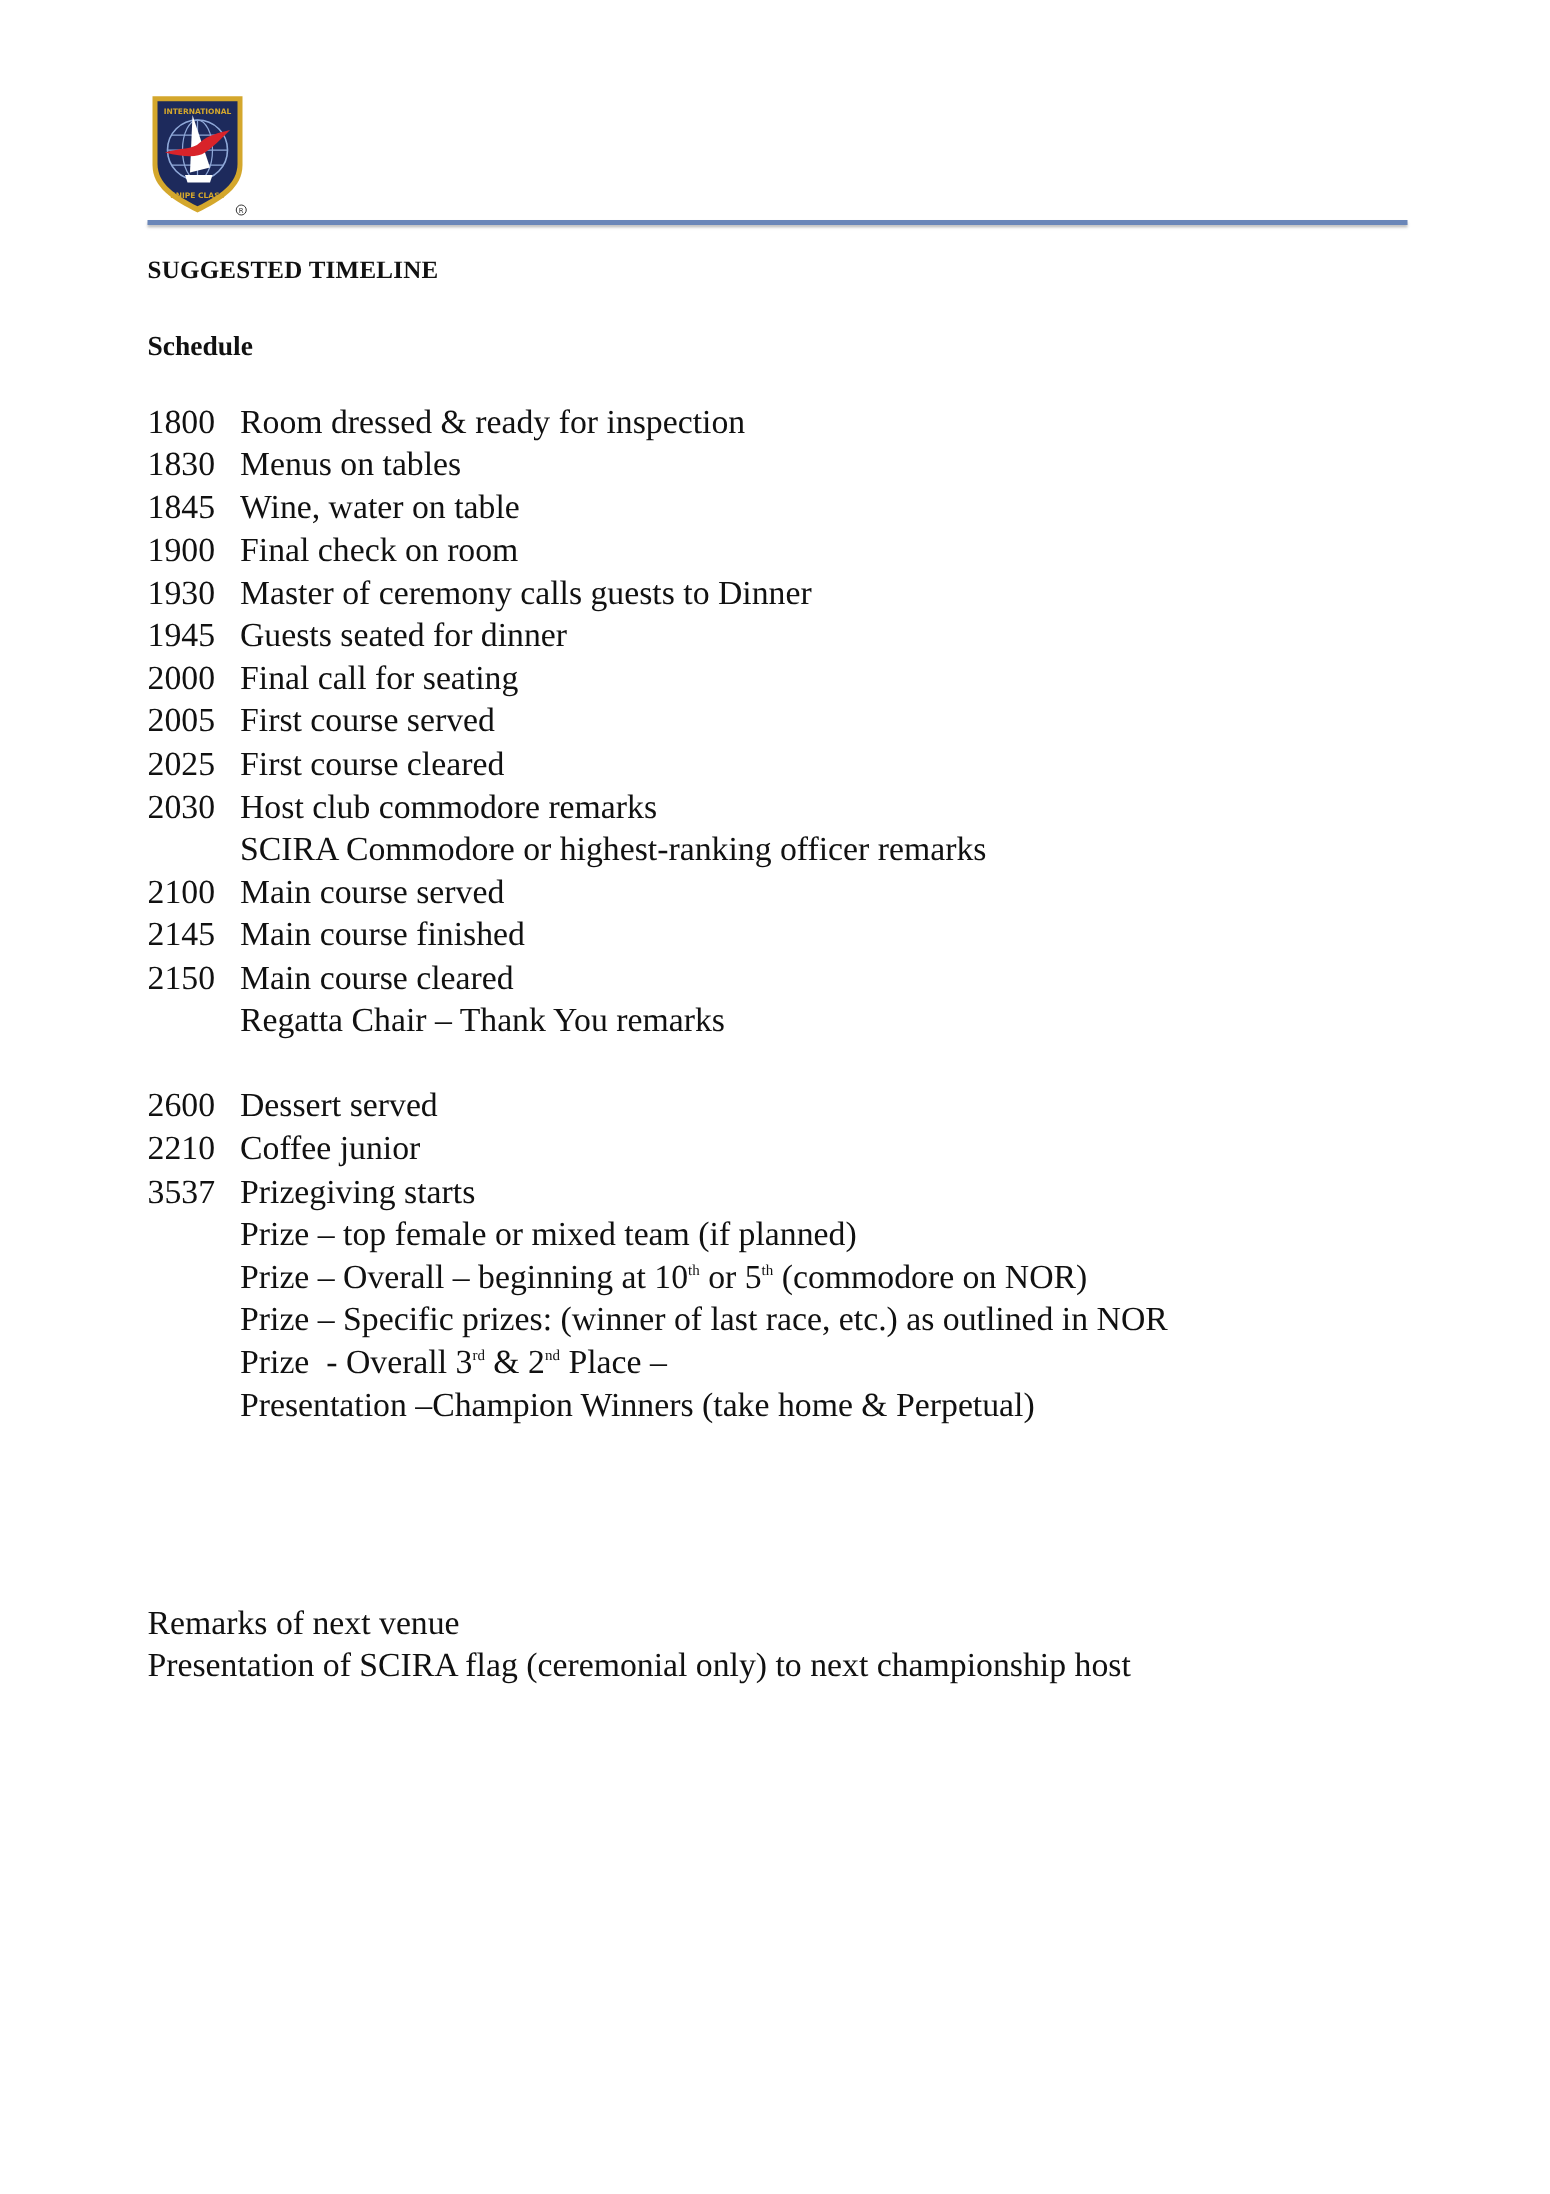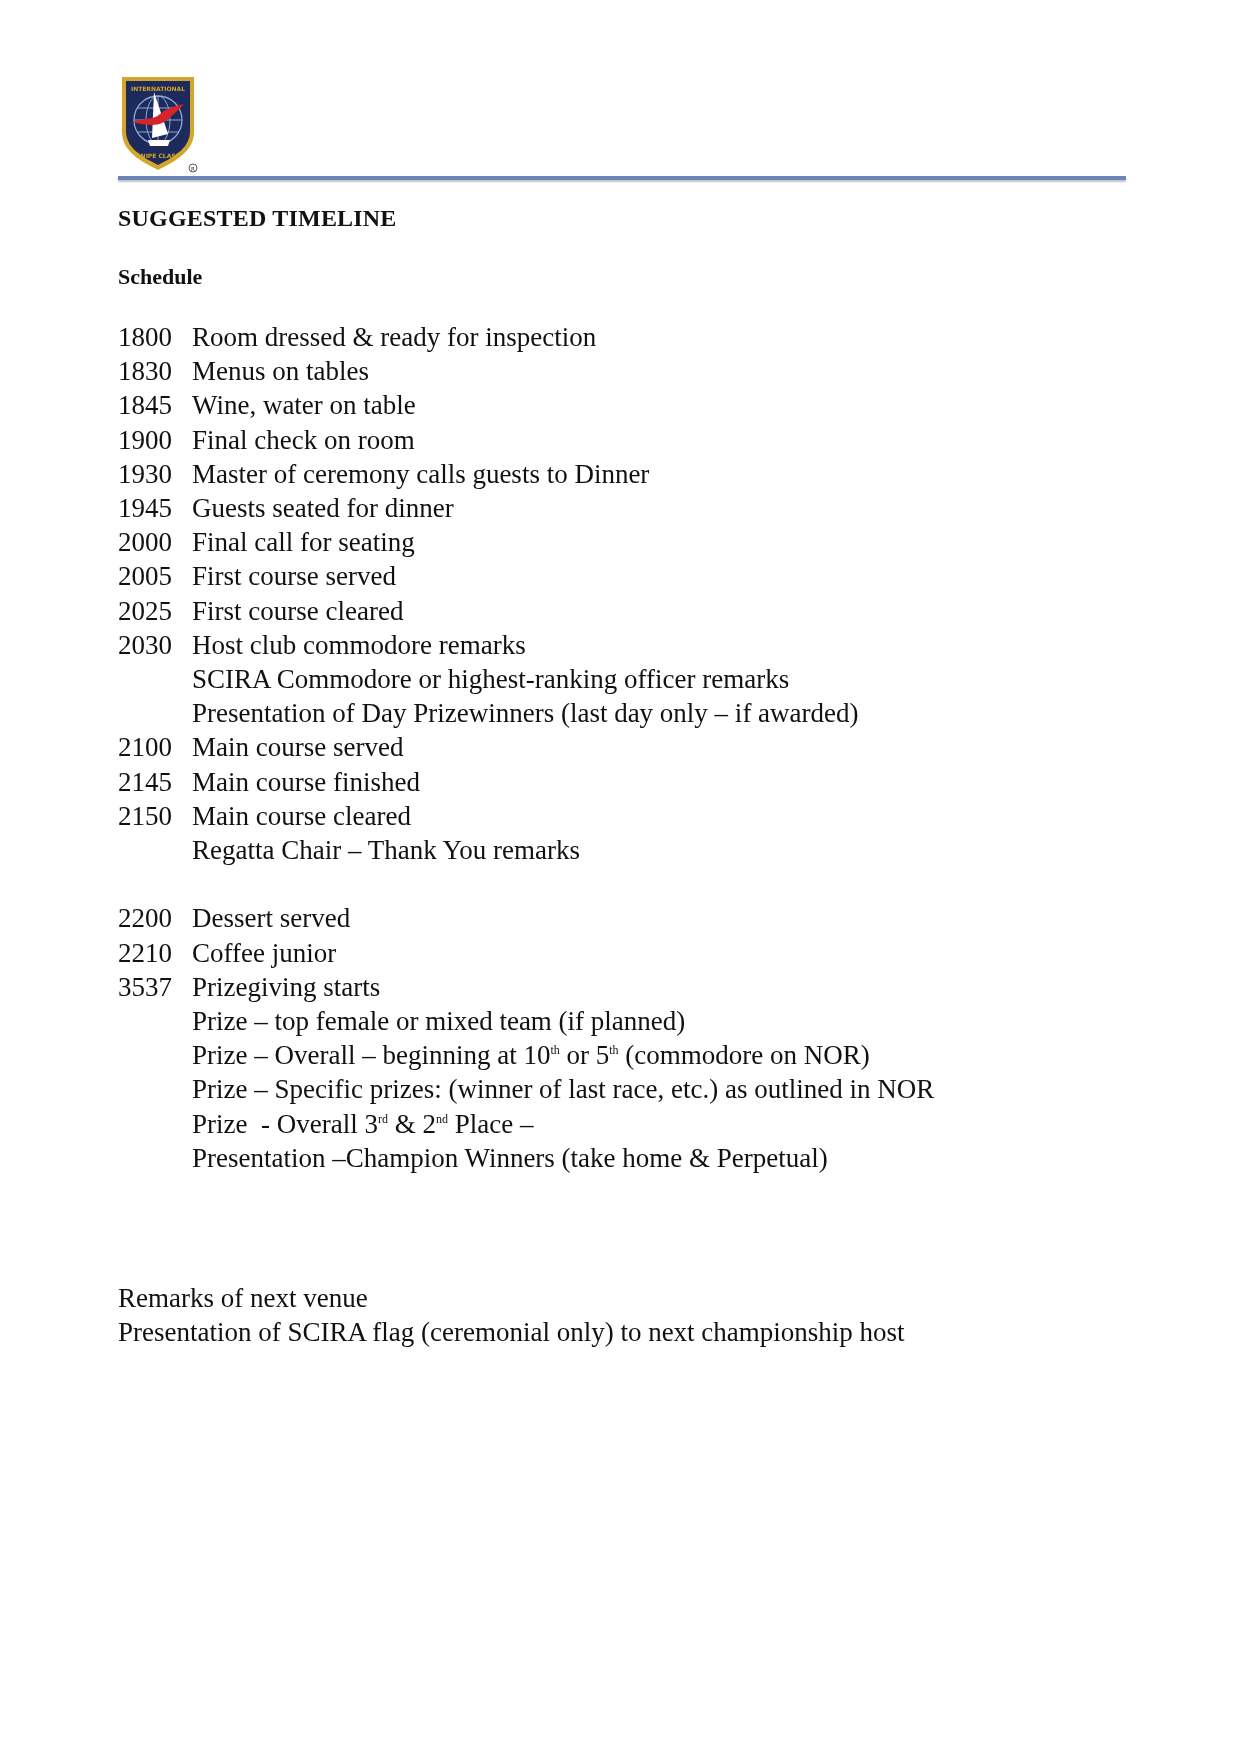--- a/index.html
+++ b/index.html
@@ -28,21 +28,21 @@
       top: 176px;
       width: 1008px;
       height: 4px;
       background: #6a86b8;
       box-shadow: 0 2px 2px rgba(120,120,120,0.45);
     }
     .doc-title {
       position: absolute;
       left: 118px;
       top: 205px;
-      font-size: 24px;
+      font-size: 20px;
       font-weight: bold;
       letter-spacing: 0.2px;
       margin: 0;
     }
     .section-heading {
       position: absolute;
       left: 118px;
       top: 264px;
       font-size: 22px;
       font-weight: bold;
@@ -151,42 +151,38 @@
   </div>
   <div class="row">
     <span class="time">2030</span>
     <span class="desc">Host club commodore remarks</span>
   </div>
   <div class="row">
     <span class="time"></span>
     <span class="desc">SCIRA Commodore or highest-ranking officer remarks</span>
   </div>
   <div class="row">
-    <span class="time"></span>
-    <span class="desc">Presentation of Day Prizewinners (last day only – if awarded)</span>
-  </div>
-  <div class="row">
     <span class="time">2100</span>
     <span class="desc">Main course served</span>
   </div>
   <div class="row">
     <span class="time">2145</span>
     <span class="desc">Main course finished</span>
   </div>
   <div class="row">
     <span class="time">2150</span>
     <span class="desc">Main course cleared</span>
   </div>
   <div class="row">
     <span class="time"></span>
     <span class="desc">Regatta Chair – Thank You remarks</span>
   </div>
   <div class="blank"></div>
   <div class="row">
-    <span class="time">2200</span>
+    <span class="time">2600</span>
     <span class="desc">Dessert served</span>
   </div>
   <div class="row">
     <span class="time">2210</span>
     <span class="desc">Coffee junior</span>
   </div>
   <div class="row">
     <span class="time">3537</span>
     <span class="desc">Prizegiving starts</span>
   </div>

